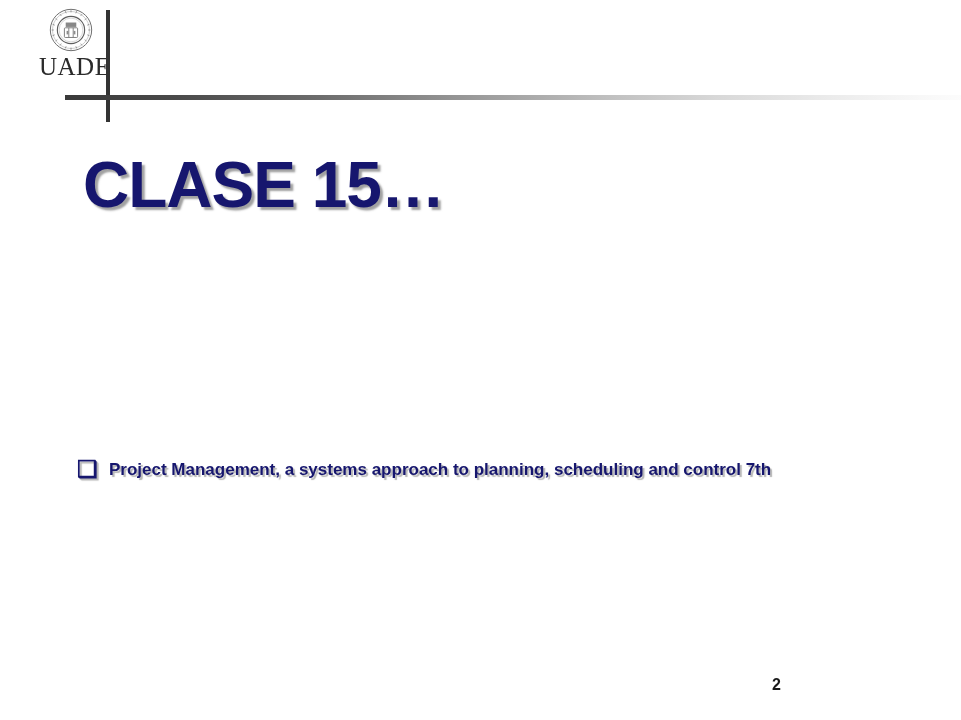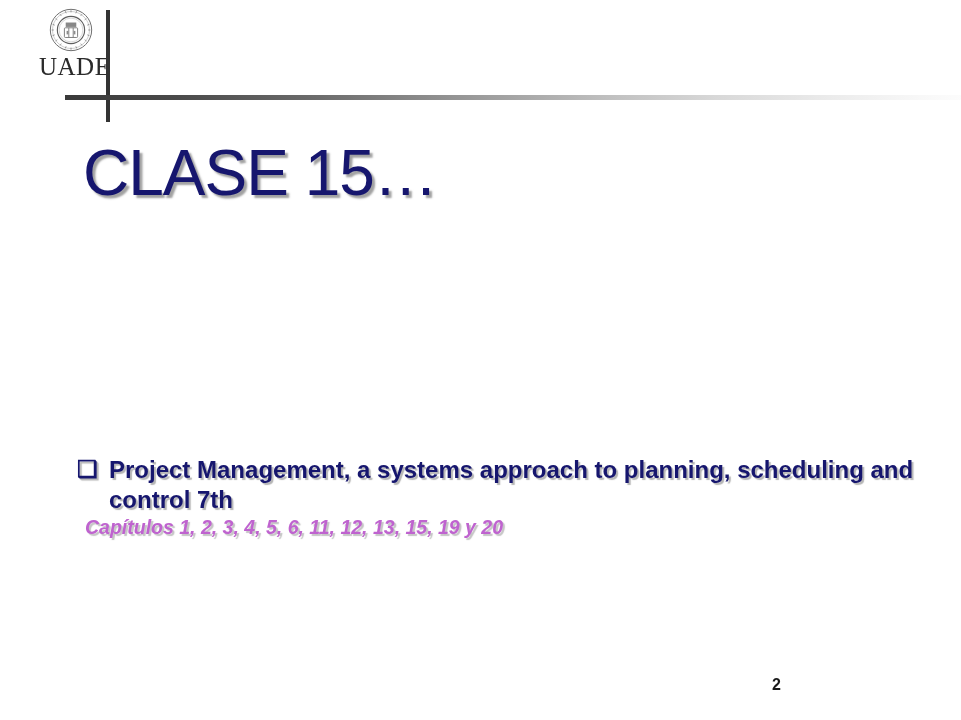--- a/index.html
+++ b/index.html
@@ -71,23 +71,23 @@
         #d8d8d8 70%,
         #ebebeb 82%,
         #f8f8f8 92%,
         #ffffff 100%);
   }
 
   
   .title {
     position: absolute;
     left: 48px;
-    top: 136px;
+    top: 148px;
     font-size: 64px;
-    font-weight: normal;
+    font-weight: bold;
     color: #16166e;
     letter-spacing: -1px;
     text-shadow: 3px 3px 2px rgba(130,130,130,0.75);
     white-space: nowrap;
   }
 
   
   .bullet-block {
     position: absolute;
     left: 42px;
@@ -102,21 +102,21 @@
     flex: 0 0 auto;
     width: 32px;
     font-size: 23px;
     line-height: 28px;
     font-weight: bold;
     color: #16166e;
     text-shadow: 2px 2px 1px rgba(150,150,150,0.7);
   }
   .bullet-text {
     flex: 1 1 auto;
-    font-size: 24px;
+    font-size: 17px;
     font-weight: bold;
     line-height: 30px;
     color: #16166e;
     text-shadow: 2px 2px 1px rgba(150,150,150,0.7);
   }
 
   .ref-block {
     position: absolute;
     left: 50px;
     top: 515px;
@@ -193,18 +193,17 @@
   <div class="title">CLASE 15…</div>
 
   <div class="bullet-block">
     <div class="bullet-row">
       <span class="bullet-marker">❑</span>
       <span class="bullet-text">Project Management, a systems approach to planning, scheduling and control 7th</span>
     </div>
   </div>
 
   <div class="ref-block">
-    <div class="ref-line">Capítulos 1, 2, 3, 4, 5, 6, 11, 12, 13, 15, 19 y 20</div>
   </div>
 
   <div class="page-number">2</div>
 
 </div>
 
 </body></html>

